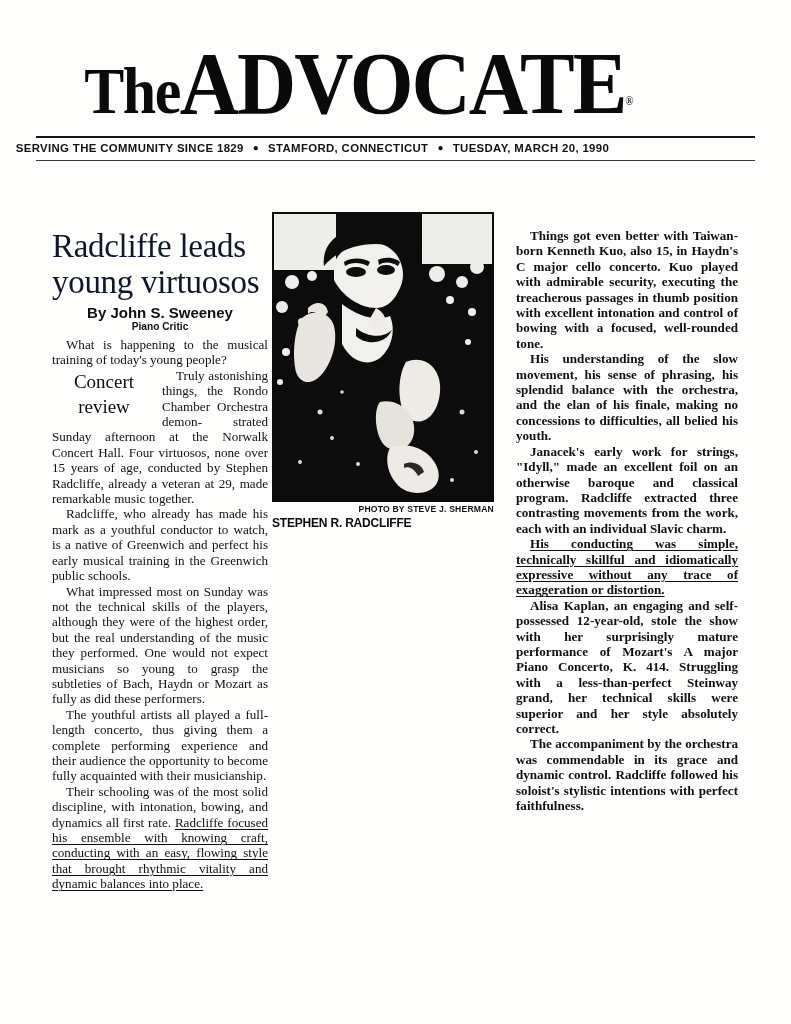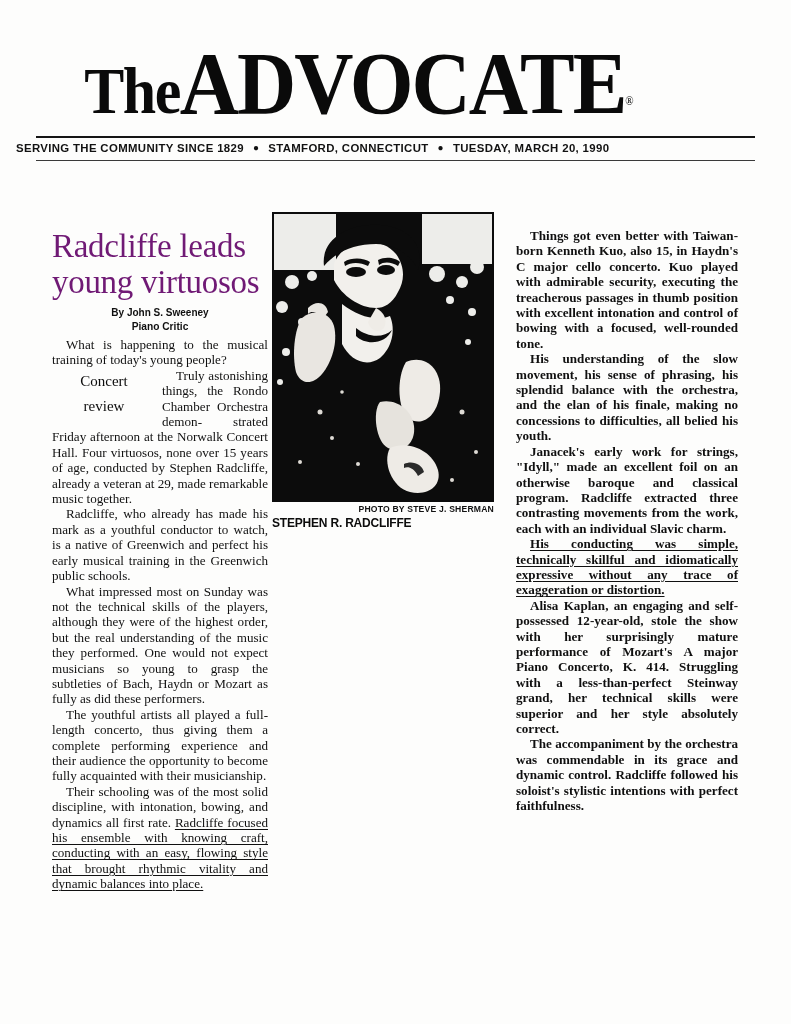--- a/index.html
+++ b/index.html
@@ -57,28 +57,27 @@
     top: 136px;
     width: 719px;
     height: 2px;
     background: #151515;
   }
   .masthead-tagline {
     position: absolute;
     left: 0;
     top: 142px;
     width: 625px;
-    text-align: left;
+    text-align: center;
     font-family: "Liberation Sans", sans-serif;
     font-size: 11.4px;
     font-weight: bold;
     letter-spacing: 0.35px;
     color: #121212;
     white-space: nowrap;
-    padding-left: 16px;
   }
   .tag-sep {
     display: inline-block;
     padding: 0 9px;
     vertical-align: 1px;
     font-size: 10px;
   }
   .masthead-rule2 {
     position: absolute;
     left: 36px;
@@ -105,48 +104,48 @@
   .col-3 { left: 516px; width: 222px; top: 228px; font-weight: bold; }
 
   
   .headline {
     font-family: "Liberation Serif", serif;
     font-size: 33px;
     line-height: 36px;
     font-weight: normal;
     margin: 0 0 6px 0;
     letter-spacing: -0.3px;
-    color: #701a75;
+    color: #0f172a;
     text-align: left;
   }
   .byline {
     text-align: center;
     font-family: "Liberation Sans", sans-serif;
-    font-size: 10px;
+    font-size: 15px;
     font-weight: bold;
     line-height: 14px;
     margin: 2px 0 0 0;
     color: #101010;
   }
   .byline-title {
     text-align: center;
     font-family: "Liberation Sans", sans-serif;
     font-size: 10.2px;
     font-weight: bold;
     line-height: 13px;
     margin: 0 0 4px 0;
     color: #101010;
   }
 
   
   .review-label {
     float: left;
     width: 104px;
     font-family: "Liberation Serif", serif;
-    font-size: 15px;
+    font-size: 19px;
     line-height: 25px;
     text-align: center;
     text-indent: 0;
     margin: 1px 6px 1px 0;
     color: #0d0d0d;
   }
 
   
   .ul {
     text-decoration: underline;
@@ -202,21 +201,21 @@
 
   <div class="masthead-rule2"></div>
 
   <div class="col col-1">
     <h1 class="headline">Radcliffe leads young virtuosos</h1>
     <div class="byline">By John S. Sweeney</div>
     <div class="byline-title">Piano Critic</div>
 
     <p>What is happening to the musical training of today's young people?</p>
 
-    <p><span class="review-label"><span>Concert</span><br><span>review</span></span><span>Truly astonishing things, the Rondo Chamber Orchestra demon-</span> <span>strated Friday afternoon at the Norwalk Concert Hall. Four virtuosos, none over 15 years of age, conducted by Stephen Radcliffe, already a veteran at 29, made remarkable music together.</span></p>
+    <p><span class="review-label"><span>Concert</span><br><span>review</span></span><span>Truly astonishing things, the Rondo Chamber Orchestra demon-</span> <span>strated Sunday afternoon at the Norwalk Concert Hall. Four virtuosos, none over 15 years of age, conducted by Stephen Radcliffe, already a veteran at 29, made remarkable music together.</span></p>
 
     <p>Radcliffe, who already has made his mark as a youthful conductor to watch, is a native of Greenwich and perfect his early musical training in the Greenwich public schools.</p>
     <p>What impressed most on Sunday was not the technical skills of the players, although they were of the highest order, but the real understanding of the music they performed. One would not expect musicians so young to grasp the subtleties of Bach, Haydn or Mozart as fully as did these performers.</p>
     <p>The youthful artists all played a full-length concerto, thus giving them a complete performing experience and their audience the opportunity to become fully acquainted with their musicianship.</p>
     <p><span>Their schooling was of the most solid discipline, with intonation, bowing, and dynamics all first rate. </span><span class="ul">Radcliffe focused his ensemble with knowing craft, conducting with an easy, flowing style that brought rhythmic vitality and dynamic balances into place.</span></p>
   </div>
 
   <div class="photo-wrap">
     <div class="photo">
       <svg width="222" height="290" viewBox="0 0 222 290">

